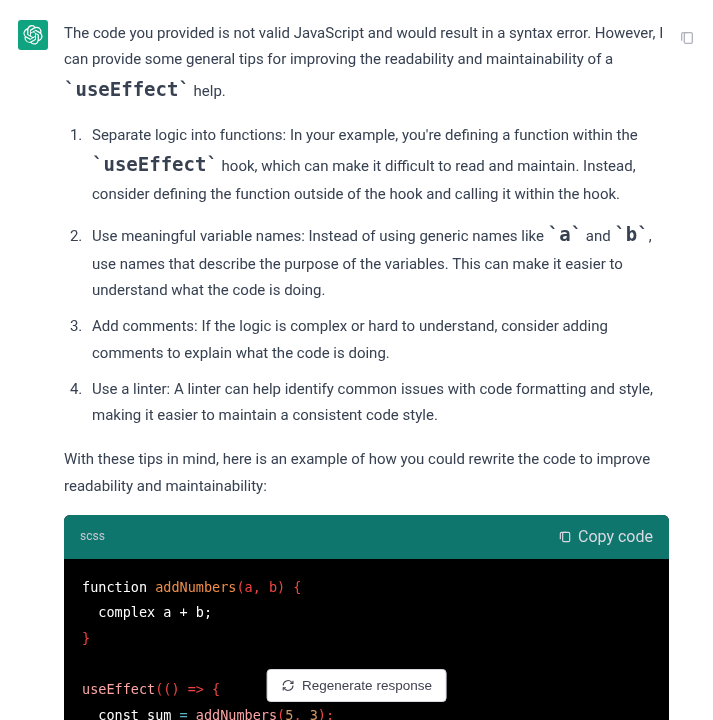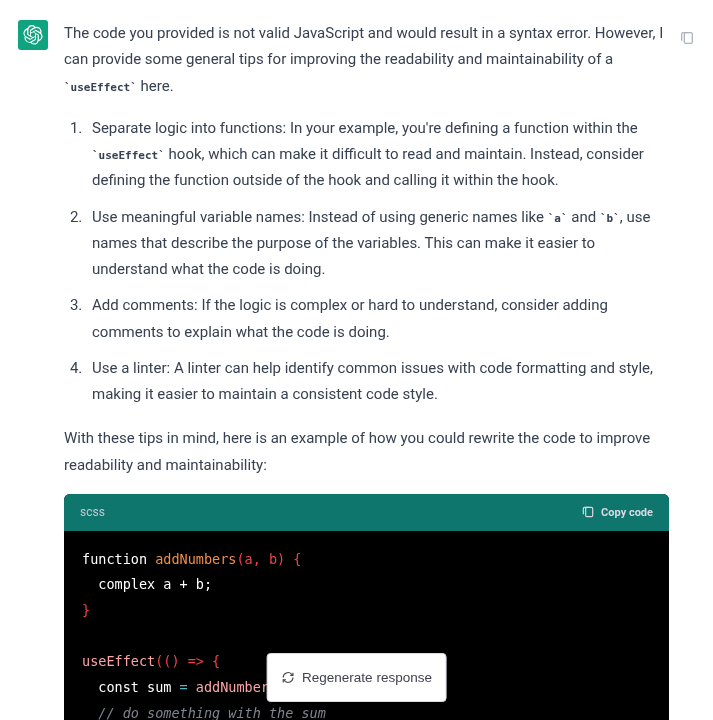--- a/index.html
+++ b/index.html
@@ -40,21 +40,21 @@
       right: 18px;
       width: 16px;
       height: 16px;
       color: #aeb3bd;
       cursor: pointer;
     }
     p { margin-bottom: 16px; }
     .inline-code {
       font-family: ui-monospace, "SF Mono", Menlo, Consolas, monospace;
       font-weight: 700;
-      font-size: 11px;
+      font-size: 19px;
     }
     ol {
       list-style: decimal;
       padding-left: 22px;
       margin-bottom: 18px;
     }
     ol li {
       margin-bottom: 10px;
       padding-left: 6px;
     }
@@ -73,22 +73,21 @@
       padding: 8px 16px;
       font-size: 12px;
     }
     .code-lang { color: #c6c6d1; }
     .copy-code {
       display: flex;
       align-items: center;
       gap: 6px;
       cursor: pointer;
       color: #d9d9e3;
-      font-size: 11px;
-      font-weight: bold;
+      font-size: 16px;
     }
     .copy-code svg { width: 14px; height: 14px; }
     .code-body {
       padding: 16px 18px;
       font-family: ui-monospace, "SF Mono", Menlo, Consolas, monospace;
       font-size: 13.5px;
       line-height: 1.9;
       color: #ffffff;
       white-space: pre;
     }
@@ -101,21 +100,21 @@
     .tok-var { color: #ffffff; }
     .tok-comment { color: #7f848e; font-style: italic; }
     .regen-btn {
       position: absolute;
       bottom: 18px;
       left: 50%;
       transform: translateX(-50%);
       background: #ffffff;
       border: 1px solid #d9d9e3;
       border-radius: 4px;
-      padding: 16px 14px;
+      padding: 8px 14px;
       font-size: 13.5px;
       color: #40414f;
       display: flex;
       align-items: center;
       gap: 8px;
       cursor: pointer;
     }
     .regen-btn svg { width: 13px; height: 13px; }
   </style>
 </head>
@@ -123,21 +122,21 @@
 
 <div class="message">
   <div class="avatar">
     <svg viewBox="0 0 41 41" fill="none">
       <path d="M37.5 16.7a9.8 9.8 0 0 0-.85-8.07 9.96 9.96 0 0 0-10.72-4.77A9.84 9.84 0 0 0 18.5 0a9.96 9.96 0 0 0-9.5 6.88 9.84 9.84 0 0 0-6.57 4.77 9.96 9.96 0 0 0 1.22 11.68 9.8 9.8 0 0 0 .85 8.07 9.96 9.96 0 0 0 10.72 4.77A9.84 9.84 0 0 0 22.5 40a9.96 9.96 0 0 0 9.5-6.88 9.84 9.84 0 0 0 6.57-4.77 9.96 9.96 0 0 0-1.07-11.65ZM22.5 37.4a7.4 7.4 0 0 1-4.75-1.72l.24-.13 7.9-4.56a1.28 1.28 0 0 0 .65-1.12v-11.1l3.34 1.93a.12.12 0 0 1 .06.09v9.21a7.42 7.42 0 0 1-7.44 7.4ZM6.56 30.58a7.38 7.38 0 0 1-.88-4.97l.23.14 7.9 4.56a1.29 1.29 0 0 0 1.3 0l9.64-5.56v3.85a.12.12 0 0 1-.05.1l-7.99 4.6a7.42 7.42 0 0 1-10.14-2.72ZM4.5 13.35a7.38 7.38 0 0 1 3.86-3.25v9.4a1.28 1.28 0 0 0 .65 1.11l9.64 5.57-3.34 1.93a.12.12 0 0 1-.11 0l-7.98-4.6A7.42 7.42 0 0 1 4.5 13.35Zm27.42 6.38-9.64-5.57 3.34-1.93a.12.12 0 0 1 .11 0l7.98 4.61a7.4 7.4 0 0 1-1.14 13.36v-9.4a1.28 1.28 0 0 0-.65-1.07Zm3.32-5l-.23-.14-7.9-4.57a1.29 1.29 0 0 0-1.3 0l-9.64 5.57V11.74a.12.12 0 0 1 .05-.1l7.98-4.6a7.4 7.4 0 0 1 11.04 7.68ZM14.5 21.3l-3.34-1.93a.12.12 0 0 1-.06-.09V10.07a7.4 7.4 0 0 1 12.14-5.68l-.23.13-7.9 4.56a1.28 1.28 0 0 0-.65 1.12l.04 11.1Zm1.81-3.9 4.29-2.47 4.29 2.47v4.95l-4.29 2.47-4.29-2.47v-4.95Z" fill="#fff"></path>
     </svg>
   </div>
 
   <div class="content">
     <p>
-      <span>The code you provided is not valid JavaScript and would result in a syntax error. However, I can provide some general tips for improving the readability and maintainability of a </span><span class="inline-code">`useEffect`</span><span> here.</span>
+      <span>The code you provided is not valid JavaScript and would result in a syntax error. However, I can provide some general tips for improving the readability and maintainability of a </span><span class="inline-code">`useEffect`</span><span> help.</span>
     </p>
 
     <ol>
       <li>
         <span>Separate logic into functions: In your example, you're defining a function within the </span><span class="inline-code">`useEffect`</span><span> hook, which can make it difficult to read and maintain. Instead, consider defining the function outside of the hook and calling it within the hook.</span>
       </li>
       <li>
         <span>Use meaningful variable names: Instead of using generic names like </span><span class="inline-code">`a`</span><span> and </span><span class="inline-code">`b`</span><span>, use names that describe the purpose of the variables. This can make it easier to understand what the code is doing.</span>
       </li>
       <li>Add comments: If the logic is complex or hard to understand, consider adding comments to explain what the code is doing.</li>

